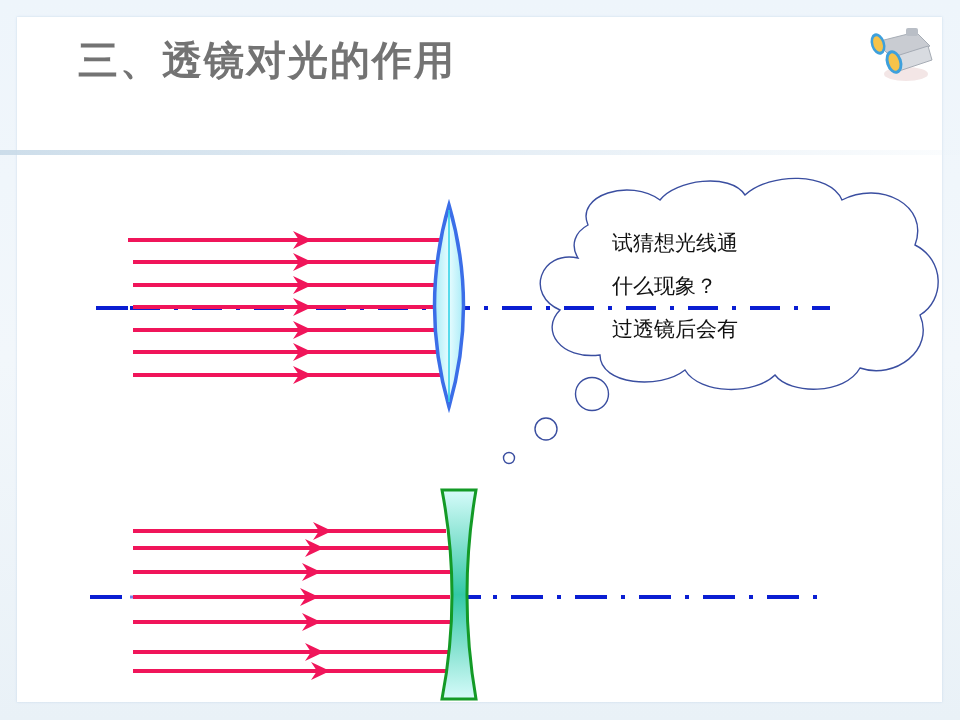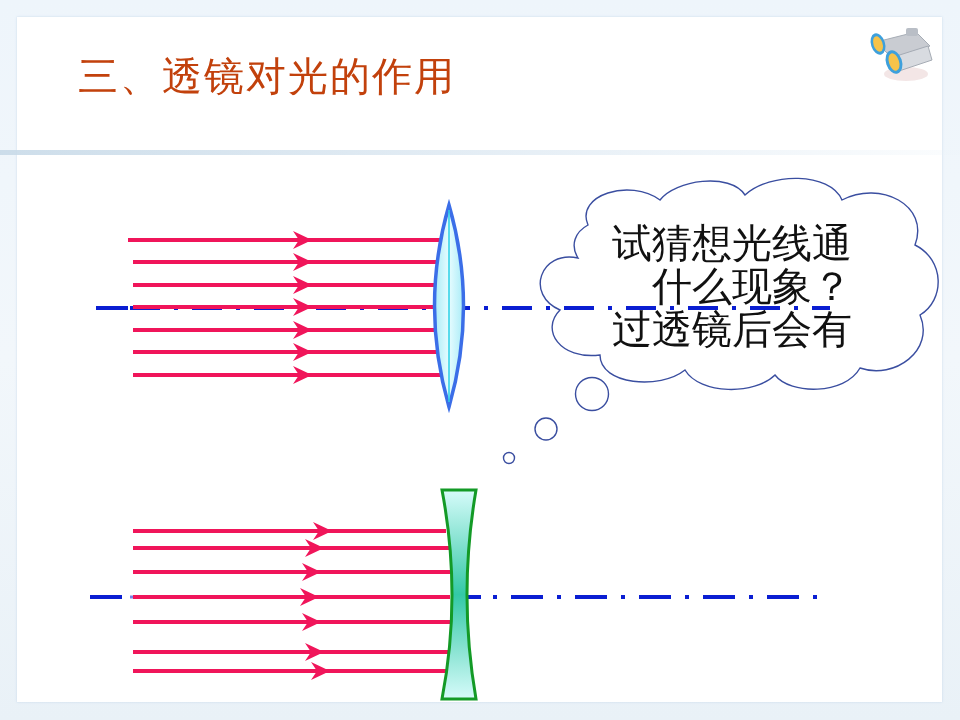--- a/index.html
+++ b/index.html
@@ -11,31 +11,31 @@
     .panel {
       position: absolute; left: 17px; top: 17px; width: 925px; height: 685px;
       background: #ffffff;
       box-shadow: 0 0 2px rgba(170,200,225,0.6);
     }
     .header-sep {
       position: absolute; left: 0; top: 150px; width: 960px; height: 5px;
       background: linear-gradient(90deg, rgba(200,218,232,0.9) 0%, rgba(220,232,242,0.7) 55%, rgba(235,243,249,0.2) 100%);
     }
     .title {
-      position: absolute; left: 78px; top: 56px;
+      position: absolute; left: 78px; top: 40px;
       font-family: "DejaVu Sans", sans-serif;
-      font-size: 40px; color: #c2410c; letter-spacing: 2px;
-      white-space: nowrap; line-height: 1;
+      font-size: 40px; color: #737373; letter-spacing: 2px;
+      white-space: nowrap; line-height: 1; font-weight: bold;
     }
     .binoculars { position: absolute; left: 866px; top: 24px; width: 76px; height: 60px; }
     svg.diagram { position: absolute; left: 0; top: 0; }
     .cloud-text {
       position: absolute; left: 612px; top: 222px; width: 240px;
-      font-family: "DejaVu Serif", serif; font-size: 40px; color: #111111;
-      line-height: 43px; text-align: right;
+      font-family: "DejaVu Serif", serif; font-size: 21px; color: #111111;
+      line-height: 43px; text-align: left;
     }
     .cloud-text div { white-space: nowrap; }
   </style>
 </head>
 <body>
 
 <div class="panel"></div>
 <div class="header-sep"></div>
 
 <div class="title">三、透镜对光的作用</div>

